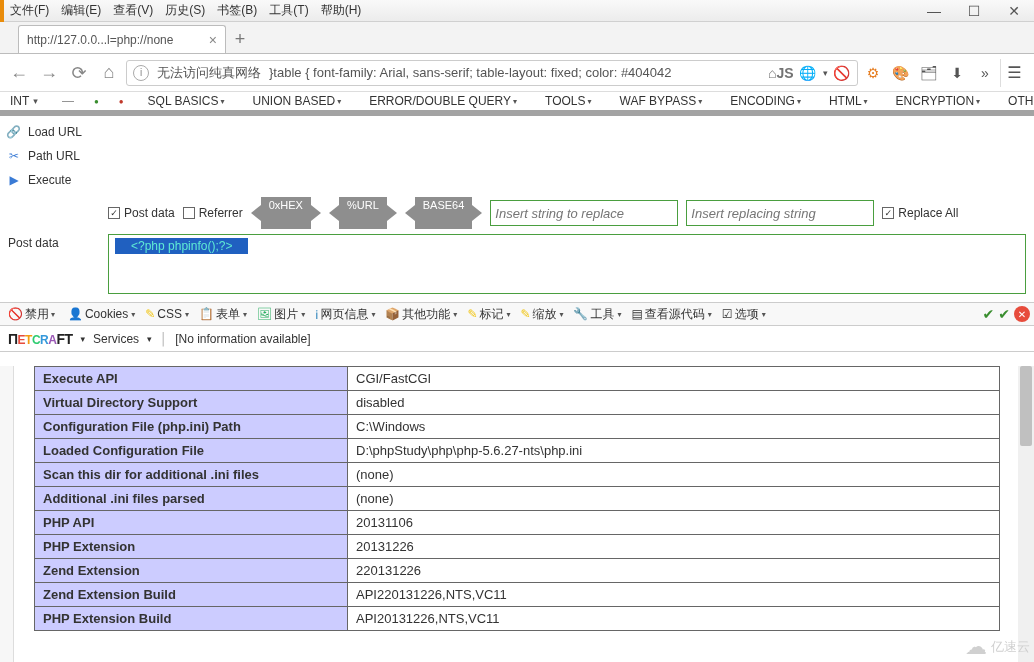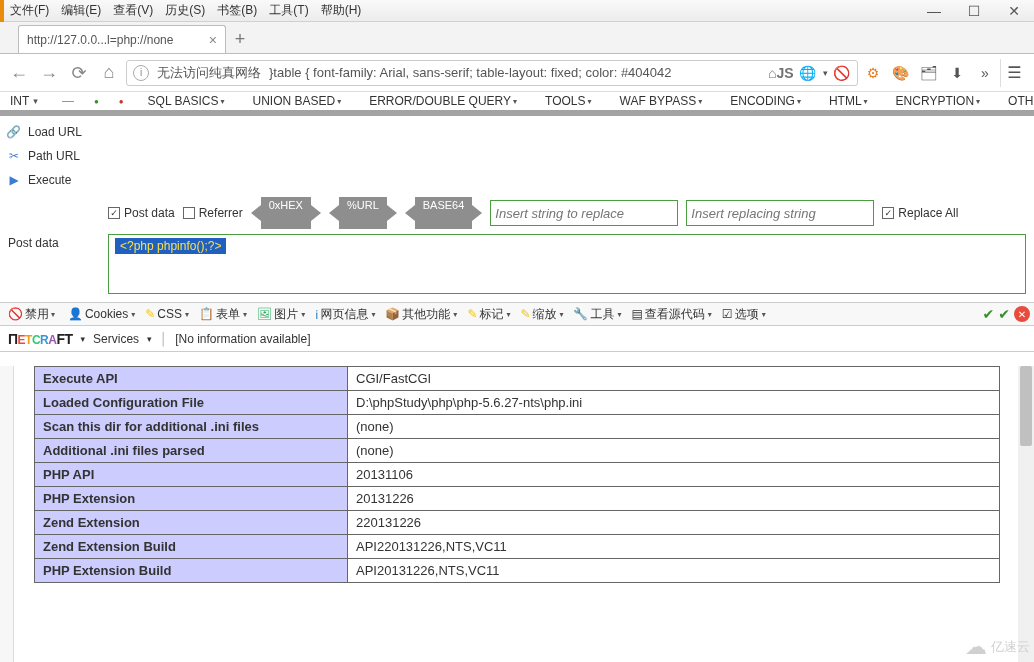--- a/index.html
+++ b/index.html
@@ -56,21 +56,21 @@
 .pill .l, .pill .r { width: 0; height: 0; border-top: 8px solid transparent; border-bottom: 8px solid transparent; }
 .pill .l { border-right: 10px solid #8e8e8e; }
 .pill .r { border-left: 10px solid #8e8e8e; }
 .pill .c { background: #8e8e8e; color: #fff; padding: 0 8px; height: 32px; line-height: 16px; font-size: 11px; }
 .rep-in { flex: 0 0 130px; height: 20px; border: 1px solid #4a9e3f; padding: 12px 4px; font-style: italic; color: #999; font-size: 13px; }
 
 
 .hb-post { display: flex; padding: 4px 8px 8px 8px; }
 .hb-post .lbl { width: 100px; padding-top: 2px; font-size: 12px; }
 .hb-post .ta { flex: 1; }
-.hb-post .hilite { background: #2060c0; color: #fde047; padding: 1px 5px; display: inline; }
+.hb-post .hilite { background: #2060c0; color: #5eead4; padding: 1px 16px; display: inline; }
 
 
 .wd { height: 24px; border-top: 1px solid #ccc; border-bottom: 1px solid #ccc; background: #f8f8f8; display: flex; align-items: center; padding: 0 4px; gap: 2px; font-size: 12px; }
 .wd .it { display: flex; align-items: center; gap: 2px; padding: 0 4px; white-space: nowrap; }
 .wd .it::after { content: "▾"; font-size: 8px; color: #555; margin-left: 1px; }
 .wd .noarr::after { content: ""; }
 .wd .right { margin-left: auto; display: flex; gap: 4px; align-items: center; }
 .wd .tick { color: #3a8e2f; font-size: 14px; }
 .wd .xr { width: 16px; height: 16px; background: #e74c3c; border-radius: 50%; color: #fff; font-size: 10px; display: flex; align-items: center; justify-content: center; }
 
@@ -296,20 +296,28 @@
 
 <div class="left-bar"></div>
 <div class="content">
   <table class="php-table">
     <tbody id="php-rows">
         <tr>
           <td class="k">Execute API</td>
           <td class="v">CGI/FastCGI</td>
         </tr>
         <tr>
+          <td class="k">Virtual Directory Support</td>
+          <td class="v">disabled</td>
+        </tr>
+        <tr>
+          <td class="k">Configuration File (php.ini) Path</td>
+          <td class="v">C:\Windows</td>
+        </tr>
+        <tr>
           <td class="k">Loaded Configuration File</td>
           <td class="v">D:\phpStudy\php\php-5.6.27-nts\php.ini</td>
         </tr>
         <tr>
           <td class="k">Scan this dir for additional .ini files</td>
           <td class="v">(none)</td>
         </tr>
         <tr>
           <td class="k">Additional .ini files parsed</td>
           <td class="v">(none)</td>

